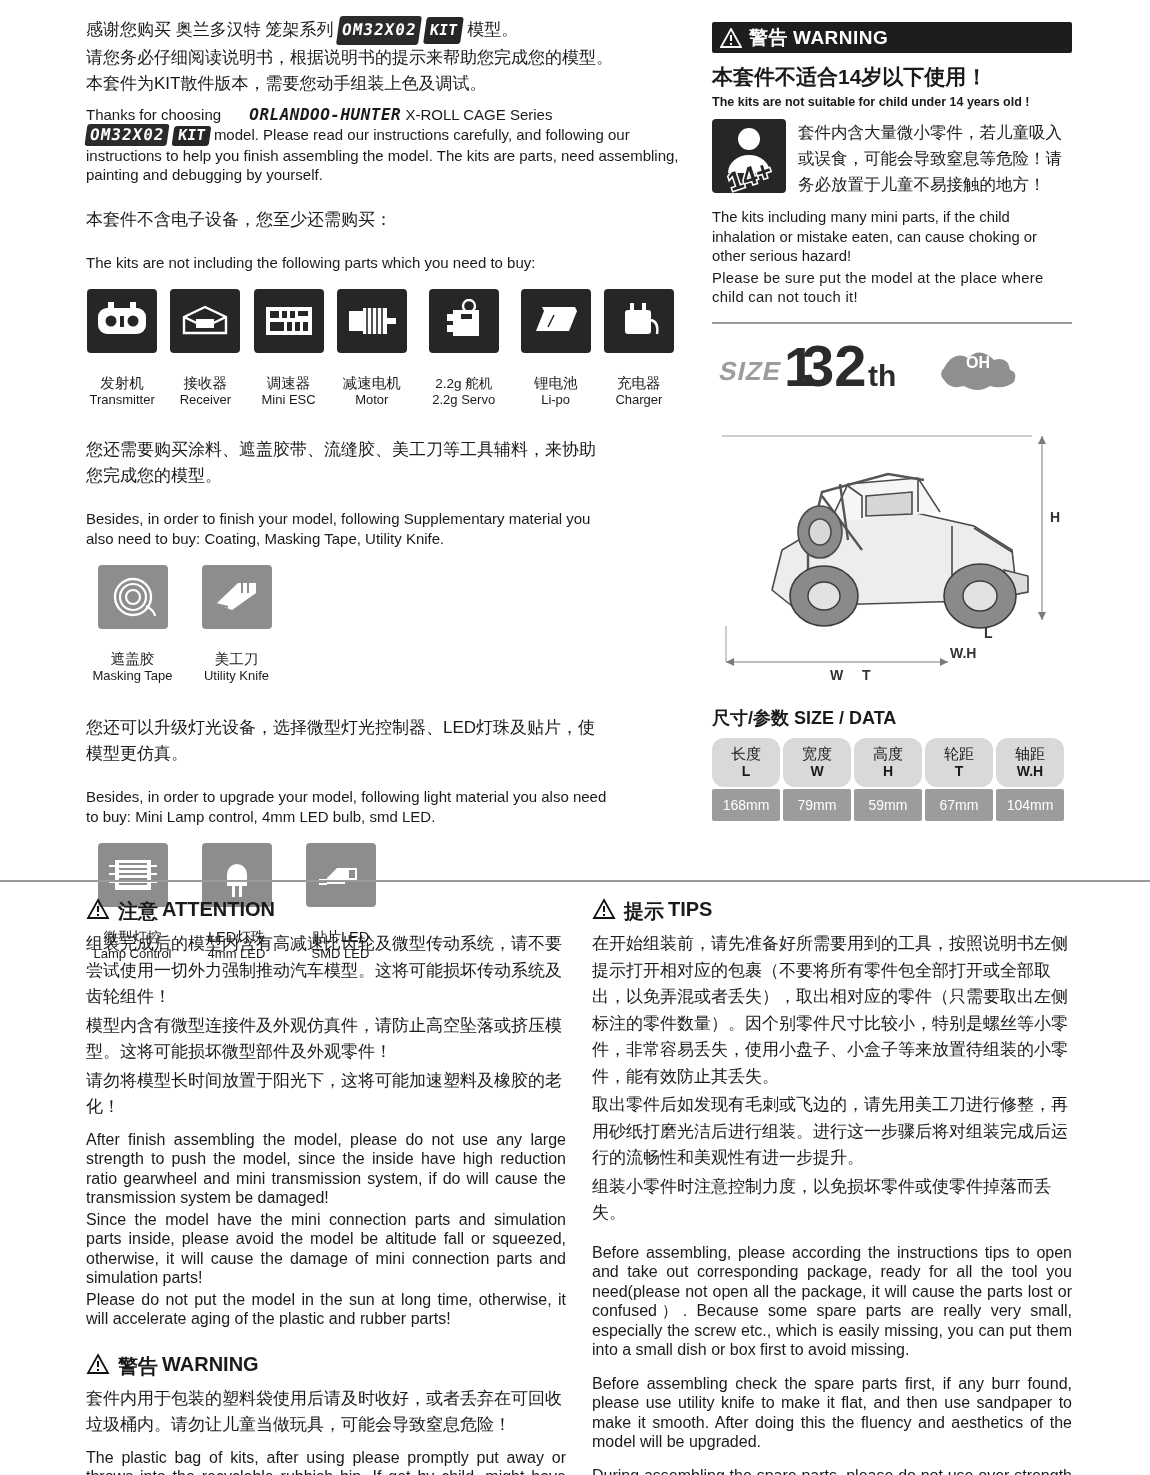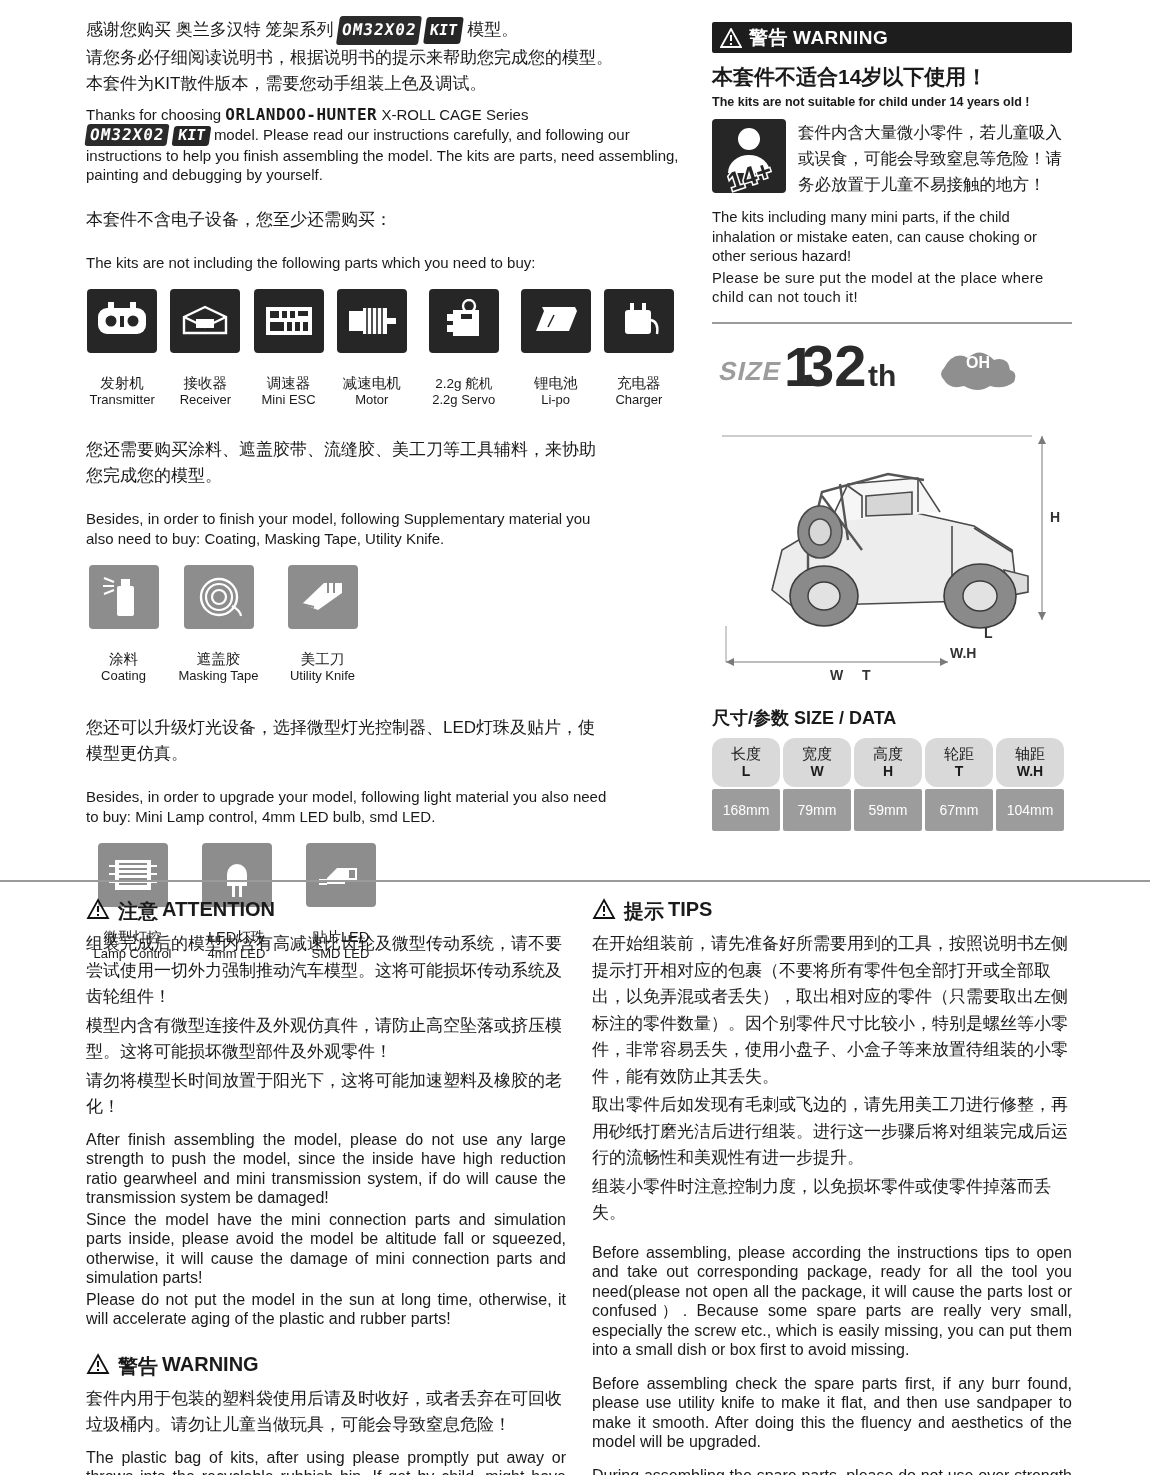--- a/index.html
+++ b/index.html
@@ -10,22 +10,22 @@
   }
   .page{position:relative;width:1150px;height:1475px;}
 
   
   .left-col{position:absolute;left:86px;top:16px;width:600px;}
   .blk{margin-bottom:0;}
   .intro-cn{font-size:17px;line-height:26.5px;}
   .intro-en{font-size:15px;line-height:19.5px;margin-top:7px;}
 
   .logo-orl{
-    font-family:"DejaVu Sans Mono", monospace;font-weight:bold;
-    font-size:16px;letter-spacing:.5px;
+    font-family:"DejaVu Sans Mono", monospace;font-weight:bold;font-style:italic;
+    font-size:16px;letter-spacing:.5px;margin-left:24px;
   }
   .badge-kit{
     display:inline-block;background:#262626;color:#fff;font-weight:bold;
     font-size:15px;padding:0 5px;border-radius:3px;font-family:"DejaVu Sans Mono", monospace;
     transform:skewX(-8deg);
   }
   .om-tag{
     display:inline-block;font-family:"DejaVu Sans Mono", monospace;font-weight:bold;
     font-size:16px;background:#2b2b2b;color:#fff;padding:1px 4px;border-radius:3px;
     transform:skewX(-8deg);letter-spacing:1px;
@@ -74,21 +74,21 @@
   
   .veh-wrap{position:relative;height:300px;margin-top:4px;}
 
   .sd-title{font-size:18px;font-weight:bold;margin-top:6px;}
   .sd-table{display:flex;margin-top:8px;}
   .sd-cell{width:68px;margin-right:3px;}
   .sd-head{background:#d9d9d9;height:49px;border-radius:12px;display:flex;flex-direction:column;
     align-items:center;justify-content:center;}
   .sd-head .c{font-size:15px;line-height:19px;}
   .sd-head .e{font-size:14px;font-weight:bold;line-height:17px;}
-  .sd-val{background:#9c9c9c;height:42px;margin-top:2px;border-radius:2px;display:flex;
+  .sd-val{background:#9c9c9c;height:32px;margin-top:2px;border-radius:2px;display:flex;
     align-items:center;justify-content:center;font-size:14px;color:#fff;}
 
   
   .hdiv{position:absolute;left:0;top:880px;width:1150px;height:2px;background:#9a9a9a;}
 
   
   .bot-left{position:absolute;left:86px;top:898px;width:480px;}
   .bot-right{position:absolute;left:592px;top:898px;width:480px;}
   .head-line{display:flex;margin-bottom:6px;}
   .head-line .lbl{font-size:20px;font-weight:bold;margin-left:8px;}
@@ -232,31 +232,20 @@
     <div class="sec-head-cn" style="margin-top:30px;">
       <span>您还需要购买涂料、遮盖胶带、流缝胶、美工刀等工具辅料，来协助</span><br>
       <span>您完成您的模型。</span>
     </div>
     <div class="sec-head-en">
       <span>Besides, in order to finish your model, following Supplementary material you</span><br>
       <span>also need to buy: Coating, Masking Tape,  Utility Knife.</span>
     </div>
 
     <div class="icon-row">
-      <div class="icon-item">
-        <div class="icon-box grey">
-          <svg width="48" height="46" viewBox="0 0 48 46">
-            <rect x="17" y="12" width="17" height="30" rx="2" fill="#fff"></rect>
-            <rect x="21" y="5" width="9" height="7" fill="#fff"></rect>
-            <path d="M14 8 L4 4 M14 12 L3 12 M14 16 L4 20" stroke="#fff" stroke-width="2.2"></path>
-          </svg>
-        </div>
-        <div class="icon-cap-cn">涂料</div>
-        <div class="icon-cap-en">Coating</div>
-      </div>
       <div class="icon-item wide">
         <div class="icon-box grey">
           <svg width="50" height="46" viewBox="0 0 50 46">
             <circle cx="25" cy="23" r="18" fill="none" stroke="#fff" stroke-width="2.4"></circle>
             <circle cx="25" cy="23" r="13" fill="none" stroke="#fff" stroke-width="2.2"></circle>
             <circle cx="25" cy="23" r="7" fill="none" stroke="#fff" stroke-width="2.2"></circle>
             <path d="M38 32 q8 4 9 10" stroke="#fff" stroke-width="2.2" fill="none"></path>
           </svg>
         </div>
         <div class="icon-cap-cn">遮盖胶</div>

